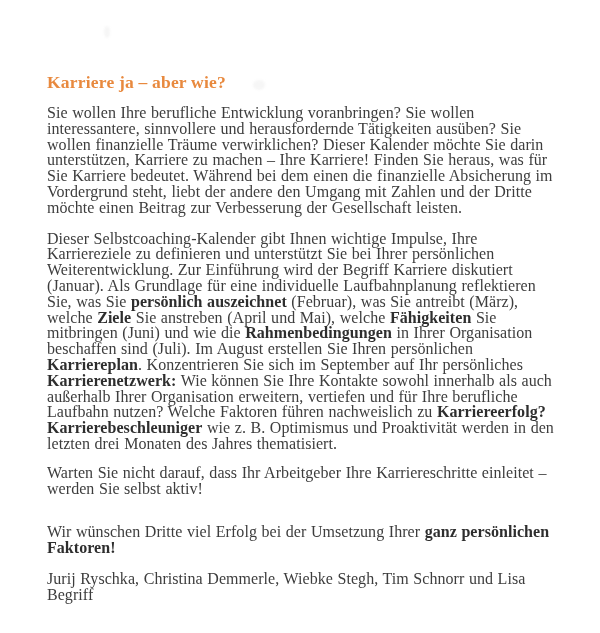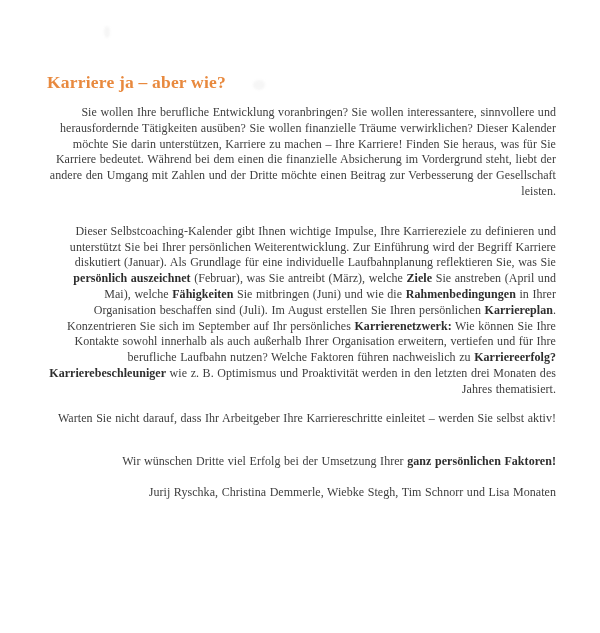--- a/index.html
+++ b/index.html
@@ -21,32 +21,32 @@
   .heading {
     margin: 0;
     font-size: 17.5px;
     line-height: 22px;
     font-weight: 700;
     letter-spacing: 0.2px;
     color: #E8893E;
   }
   .paragraphs {
     margin-top: 12px;
-    font-size: 12px;
+    font-size: 16px;
     line-height: 15.8px;
     font-weight: 400;
     color: #3D3D3D;
     letter-spacing: 0.05px;
     word-spacing: 0.5px;
-    text-align: right;
+    text-align: left;
   }
   .paragraphs p {
     margin: 0;
   }
-  .paragraphs p + p { margin-top: 24px; }
+  .paragraphs p + p { margin-top: 15px; }
   .paragraphs p:nth-child(3) { margin-top: 13px; }
   .paragraphs p:nth-child(4) { margin-top: 28px; }
   .paragraphs p:nth-child(5) { margin-top: 15px; }
   .paragraphs .bold {
     font-weight: 700;
     color: #2E2E2E;
   }
   
   .artifact {
     position: absolute;
@@ -63,16 +63,16 @@
 <div class="page" style="background: rgb(255, 255, 255);">
   <span class="artifact a1"></span>
   <span class="artifact a2"></span>
   <div class="content">
     <h1 class="heading" style="color: rgb(232, 137, 62);">Karriere ja – aber wie?</h1>
     <div class="paragraphs" style="color: rgb(61, 61, 61);">
         <p><span>Sie wollen Ihre berufliche Entwicklung voranbringen? Sie wollen interessantere, sinnvollere und herausfordernde Tätigkeiten ausüben? Sie wollen finanzielle Träume verwirklichen? Dieser Kalender möchte Sie darin unterstützen, Karriere zu machen – Ihre Karriere! Finden Sie heraus, was für Sie Karriere bedeutet. Während bei dem einen die finanzielle Absicherung im Vordergrund steht, liebt der andere den Umgang mit Zahlen und der Dritte möchte einen Beitrag zur Verbesserung der Gesellschaft leisten.</span></p>
         <p><span>Dieser Selbstcoaching-Kalender gibt Ihnen wichtige Impulse, Ihre Karriereziele zu definieren und unterstützt Sie bei Ihrer persönlichen Weiterentwicklung. Zur Einführung wird der Begriff Karriere diskutiert (Januar). Als Grundlage für eine individuelle Laufbahnplanung reflektieren Sie, was Sie </span><span class="bold" style="color: rgb(46, 46, 46);">persönlich auszeichnet</span><span> (Februar), was Sie antreibt (März), welche </span><span class="bold" style="color: rgb(46, 46, 46);">Ziele</span><span> Sie anstreben (April und Mai), welche </span><span class="bold" style="color: rgb(46, 46, 46);">Fähigkeiten</span><span> Sie mitbringen (Juni) und wie die </span><span class="bold" style="color: rgb(46, 46, 46);">Rahmenbedingungen</span><span> in Ihrer Organisation beschaffen sind (Juli). Im August erstellen Sie Ihren persönlichen </span><span class="bold" style="color: rgb(46, 46, 46);">Karriereplan</span><span>. Konzentrieren Sie sich im September auf Ihr persönliches </span><span class="bold" style="color: rgb(46, 46, 46);">Karrierenetzwerk:</span><span> Wie können Sie Ihre Kontakte sowohl innerhalb als auch außerhalb Ihrer Organisation erweitern, vertiefen und für Ihre berufliche Laufbahn nutzen? Welche Faktoren führen nachweislich zu </span><span class="bold" style="color: rgb(46, 46, 46);">Karriereerfolg? Karrierebeschleuniger</span><span> wie z. B. Optimismus und Proaktivität werden in den letzten drei Monaten des Jahres thematisiert.</span></p>
         <p><span>Warten Sie nicht darauf, dass Ihr Arbeitgeber Ihre Karriereschritte einleitet – werden Sie selbst aktiv!</span></p>
         <p><span>Wir wünschen Dritte viel Erfolg bei der Umsetzung Ihrer </span><span class="bold" style="color: rgb(46, 46, 46);">ganz persönlichen Faktoren!</span></p>
-        <p><span>Jurij Ryschka, Christina Demmerle, Wiebke Stegh, Tim Schnorr und Lisa Monaten</span></p>
+        <p><span>Jurij Ryschka, Christina Demmerle, Wiebke Stegh, Tim Schnorr und Lisa Begriff</span></p>
       </div>
   </div>
 </div>
 
 </body></html>

